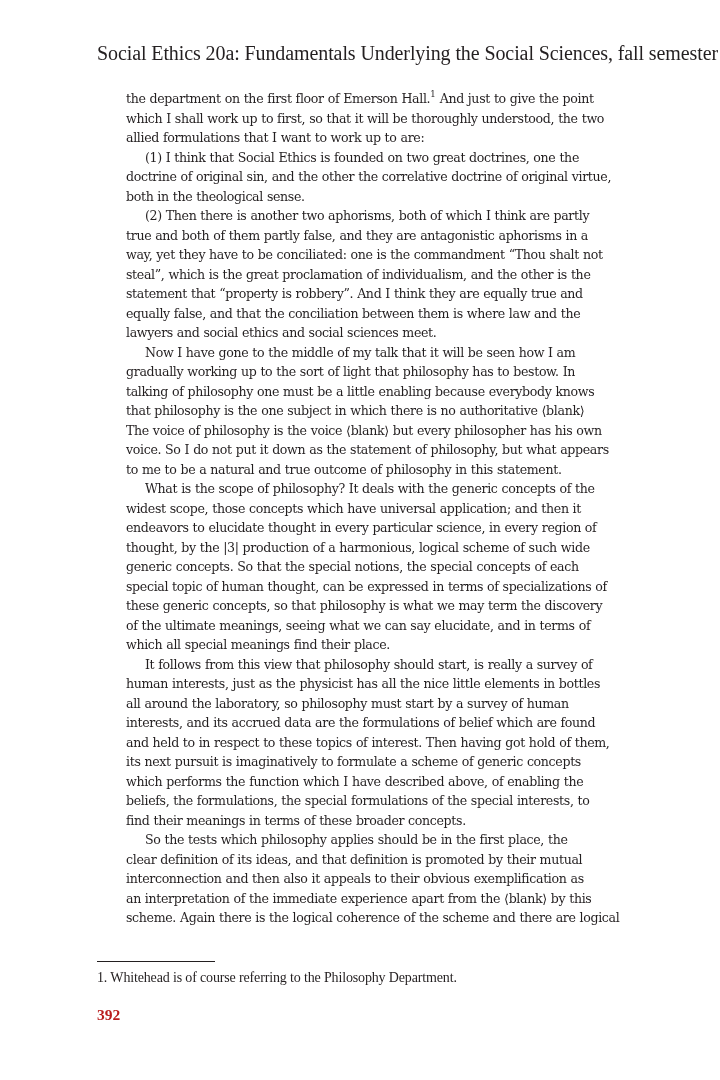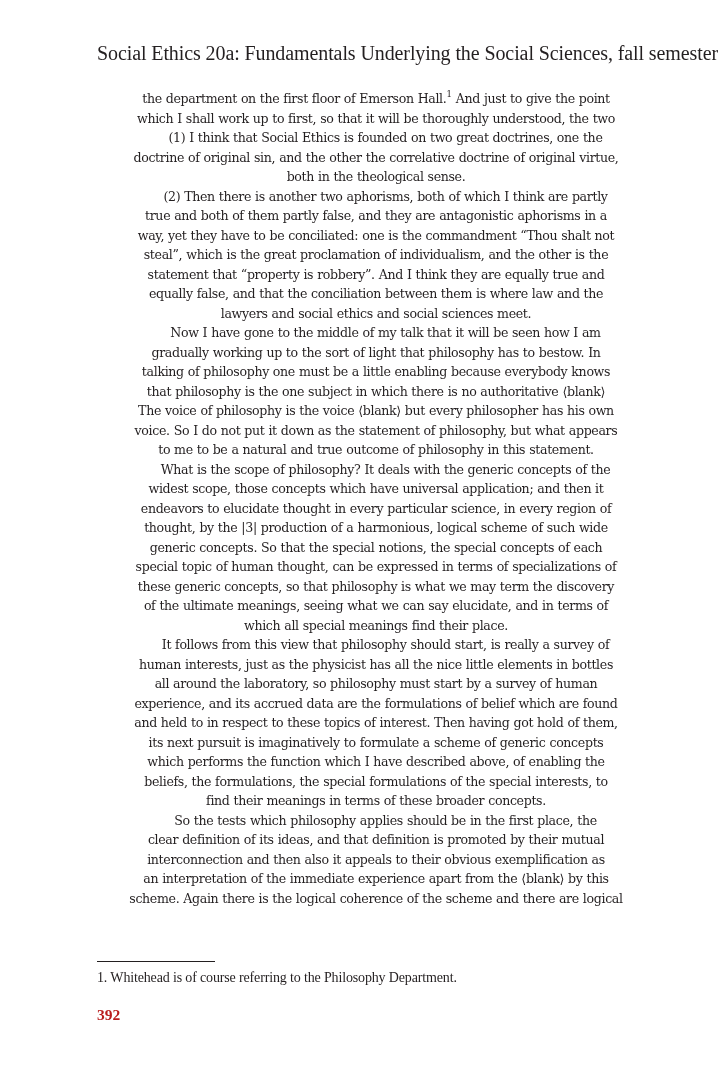--- a/index.html
+++ b/index.html
@@ -27,21 +27,20 @@
   .body-text {
     position: absolute;
     left: 126px;
     top: 89px;
     width: 500px;
     font-family: "DejaVu Serif", "Liberation Serif", serif;
     font-size: 12.6px;
     letter-spacing: -0.35px;
     word-spacing: 0.3px;
     color: #231f20;
-    text-align: center;
   }
   .line {
     height: 19.5px;
     line-height: 19.5px;
     white-space: nowrap;
   }
   .indent {
     padding-left: 19px;
   }
   .fn-ref {
@@ -82,20 +81,21 @@
   }
 </style>
 </head>
 <body>
 
 <div class="running-head">Social Ethics 20a: Fundamentals Underlying the Social Sciences, fall semester 1926</div>
 
 <div class="body-text" id="body-text">
     <div class="line"><span>the department on the first floor of Emerson Hall.</span><span class="fn-ref">1</span><span> And just to give the point</span></div>
     <div class="line"><span>which I shall work up to first, so that it will be thoroughly understood, the two</span></div>
+    <div class="line"><span>allied formulations that I want to work up to are:</span></div>
     <div class="line indent"><span>(1) I think that Social Ethics is founded on two great doctrines, one the</span></div>
     <div class="line"><span>doctrine of original sin, and the other the correlative doctrine of original virtue,</span></div>
     <div class="line"><span>both in the theological sense.</span></div>
     <div class="line indent"><span>(2) Then there is another two aphorisms, both of which I think are partly</span></div>
     <div class="line"><span>true and both of them partly false, and they are antagonistic aphorisms in a</span></div>
     <div class="line"><span>way, yet they have to be conciliated: one is the commandment “Thou shalt not</span></div>
     <div class="line"><span>steal”, which is the great proclamation of individualism, and the other is the</span></div>
     <div class="line"><span>statement that “property is robbery”. And I think they are equally true and</span></div>
     <div class="line"><span>equally false, and that the conciliation between them is where law and the</span></div>
     <div class="line"><span>lawyers and social ethics and social sciences meet.</span></div>
@@ -111,21 +111,21 @@
     <div class="line"><span>endeavors to elucidate thought in every particular science, in every region of</span></div>
     <div class="line"><span>thought, by the |3| production of a harmonious, logical scheme of such wide</span></div>
     <div class="line"><span>generic concepts. So that the special notions, the special concepts of each</span></div>
     <div class="line"><span>special topic of human thought, can be expressed in terms of specializations of</span></div>
     <div class="line"><span>these generic concepts, so that philosophy is what we may term the discovery</span></div>
     <div class="line"><span>of the ultimate meanings, seeing what we can say elucidate, and in terms of</span></div>
     <div class="line"><span>which all special meanings find their place.</span></div>
     <div class="line indent"><span>It follows from this view that philosophy should start, is really a survey of</span></div>
     <div class="line"><span>human interests, just as the physicist has all the nice little elements in bottles</span></div>
     <div class="line"><span>all around the laboratory, so philosophy must start by a survey of human</span></div>
-    <div class="line"><span>experience, and its accrued data are the formulations of belief which are found</span></div>
+    <div class="line"><span>interests, and its accrued data are the formulations of belief which are found</span></div>
     <div class="line"><span>and held to in respect to these topics of interest. Then having got hold of them,</span></div>
     <div class="line"><span>its next pursuit is imaginatively to formulate a scheme of generic concepts</span></div>
     <div class="line"><span>which performs the function which I have described above, of enabling the</span></div>
     <div class="line"><span>beliefs, the formulations, the special formulations of the special interests, to</span></div>
     <div class="line"><span>find their meanings in terms of these broader concepts.</span></div>
     <div class="line indent"><span>So the tests which philosophy applies should be in the first place, the</span></div>
     <div class="line"><span>clear definition of its ideas, and that definition is promoted by their mutual</span></div>
     <div class="line"><span>interconnection and then also it appeals to their obvious exemplification as</span></div>
     <div class="line"><span>an interpretation of the immediate experience apart from the ⟨blank⟩ by this</span></div>
     <div class="line"><span>scheme. Again there is the logical coherence of the scheme and there are logical</span></div>

